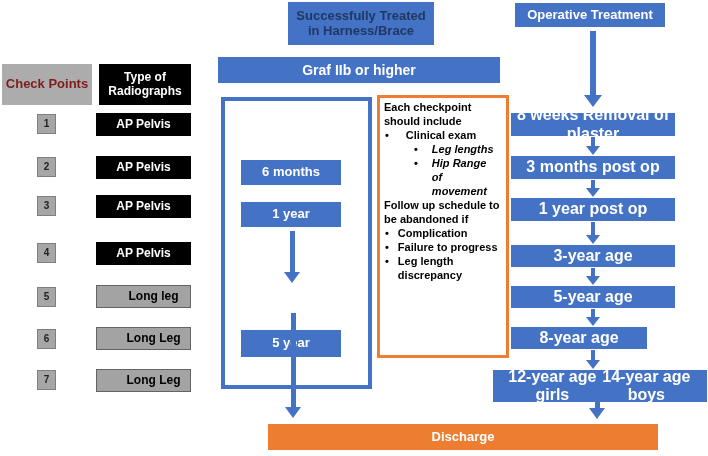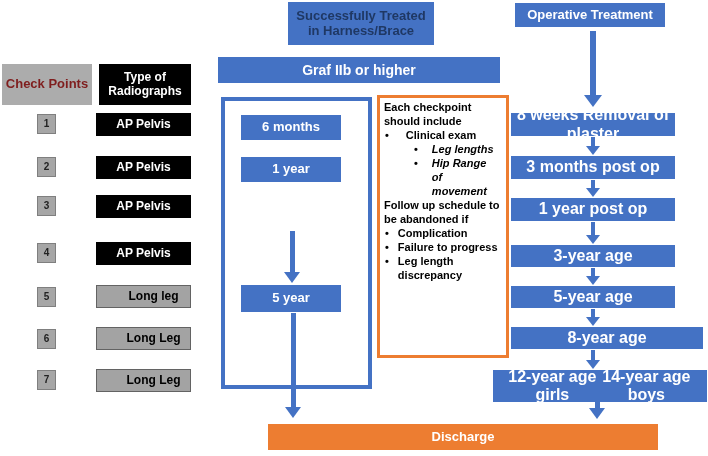--- a/index.html
+++ b/index.html
@@ -50,21 +50,21 @@
     padding:3px 2px 0 4px; color:#000; font-size:11px; font-weight:700;
     line-height:1.27; text-align:left; z-index:2;
   }
   .bl { display:flex; }
   .bl .dot { flex:0 0 auto; }
   .l1 .dot  { margin-left:1px; margin-right:17px; }
   .l2 { padding-left:30px; } .l2 .dot { margin-right:14px; }
   .l1b .dot { margin-left:1px; margin-right:9px; }
   .w60 { width:62px;font-style:italic; }
   .w84 { width:84px; }
-  .z2 { z-index:2; }
+  .z2 { z-index:2;margin-top:45px; }
 </style>
 </head>
 <body>
 
 <div class="canvas">
 
   <div class="box graysoft fz13b" style="left:2px; top:64px; width:90px; height:41px;">Check Points</div>
   <div class="box blackbox fz12b" style="left:99px; top:64px; width:92px; height:41px; padding:0 6px;">Type of Radiographs</div>
 
   <div class="box numbox" style="left:37px; top:114px; width:19px; height:20px;">1</div>
@@ -168,21 +168,21 @@
       <span class="stem"></span>
       <span class="head"></span>
     </div>
 
   <div class="box blue fz11b" style="left:511px; top:286px; width:164px; height:22px;">5-year age</div>
   <div class="arr sm" style="left:586px; top:309px; width:14px; height:17px;">
       <span class="stem"></span>
       <span class="head"></span>
     </div>
 
-  <div class="box blue fz11b" style="left:511px; top:327px; width:192px; height:22px;text-align:center;">8-year age</div>
+  <div class="box blue fz11b" style="left:511px; top:327px; width:136px; height:22px;text-align:center;">8-year age</div>
   <div class="arr sm" style="left:586px; top:350px; width:14px; height:19px;">
       <span class="stem"></span>
       <span class="head"></span>
     </div>
 
   <div class="box blue fz11b" style="left:493px; top:370px; width:214px; height:21px; justify-content:space-between; padding:16px 13px;">
     <span>12-year age girls</span>
     <span>14-year age boys</span>
   </div>
 

